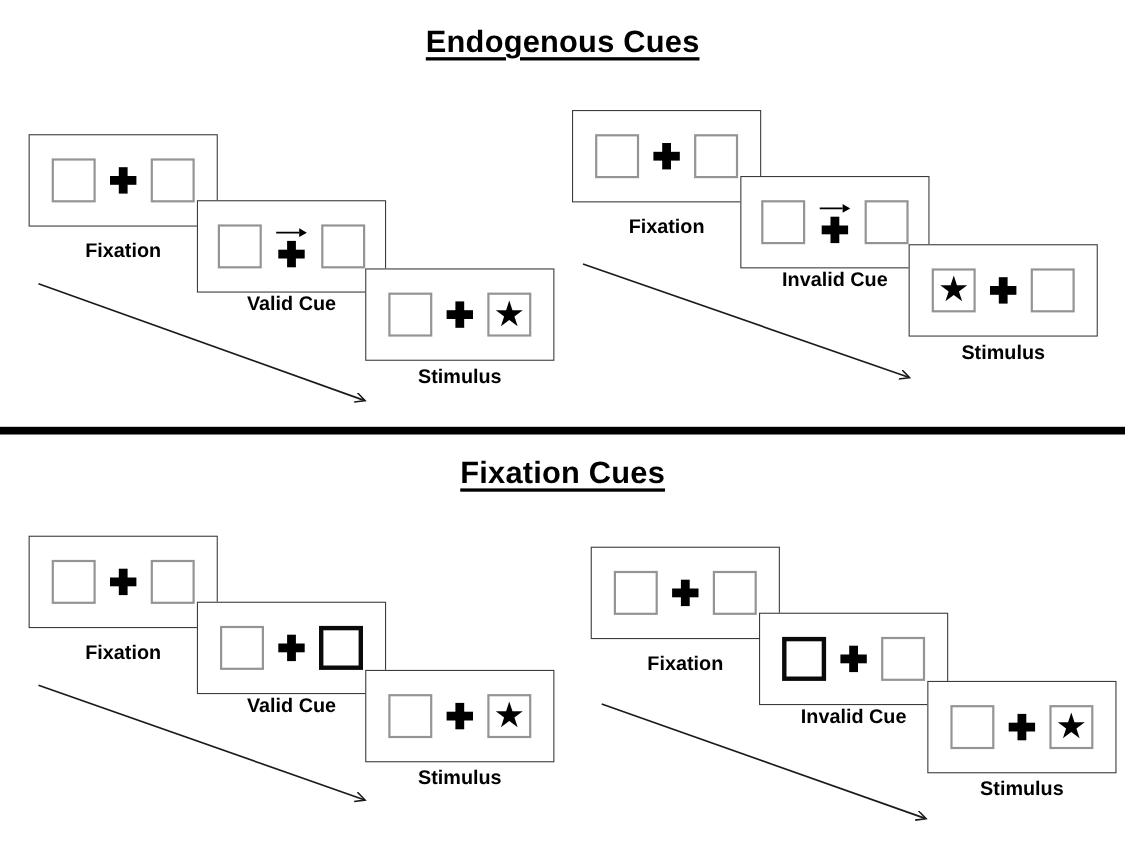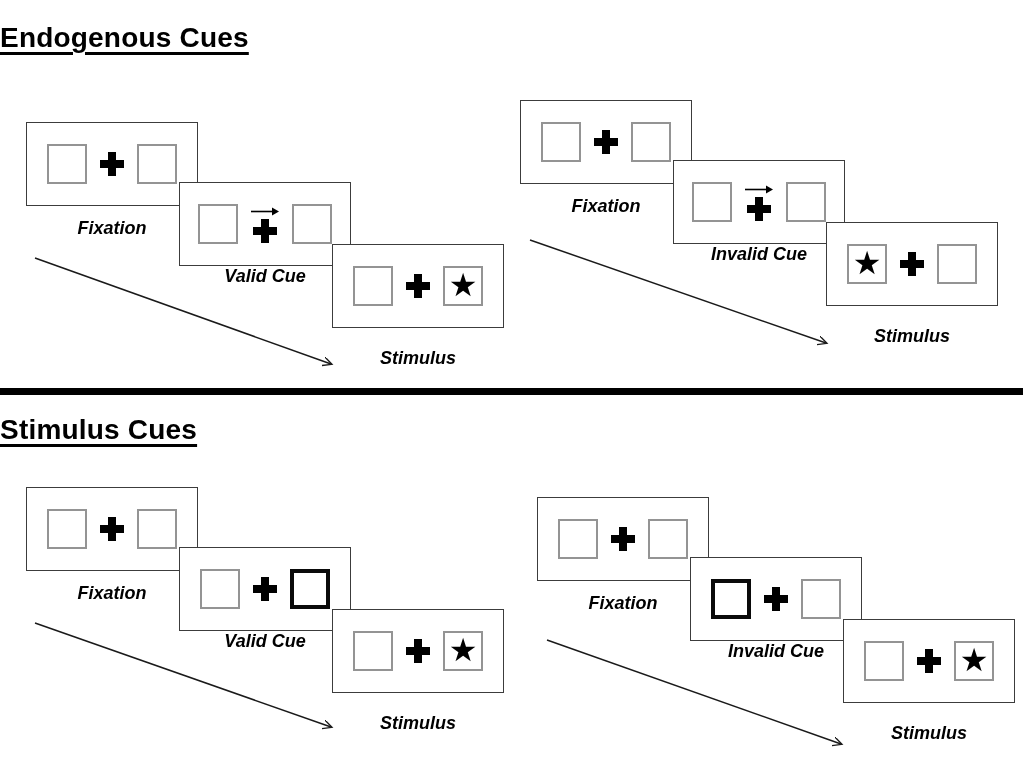--- a/index.html
+++ b/index.html
@@ -2,21 +2,21 @@
 <html><head>
 <meta charset="utf-8">
 <style>
   html,body{margin:0;padding:0;}
   body{
     width:1023px;height:767px;background:#ffffff;color:#000;
     font-family:"Liberation Sans", sans-serif;
     position:relative;overflow:hidden;
   }
   .title{
-    position:absolute;left:0;width:100%;
+    position:absolute;left:0;width:100%;text-align:center;
     font-size:28px;font-weight:700;letter-spacing:0.2px;
     text-decoration:underline;text-decoration-thickness:3px;text-underline-offset:5px;
   }
   #title-endo{top:22px;}
   #title-exo{top:414px;}
   .divider{position:absolute;top:388px;left:0;width:1023px;height:7px;background:#000;}
 
   .group{position:absolute;width:482px;height:262px;}
   #g-endo-valid{left:26px;top:122px;}
   #g-endo-invalid{left:520px;top:100px;}
@@ -27,25 +27,25 @@
     position:absolute;width:172px;height:84px;background:#fff;
     border:1.5px solid #3c3c3c;box-sizing:border-box;
     display:flex;align-items:center;justify-content:center;gap:13px;
   }
   .p1{left:0;top:0;z-index:1}
   .p2{left:153px;top:60px;z-index:2}
   .p3{left:306px;top:122px;z-index:3}
 
   .plabel{
     position:absolute;width:172px;text-align:center;
-    font-size:18px;font-weight:700;z-index:4;white-space:nowrap;font-style:italic;
+    font-size:18px;font-weight:700;z-index:4;white-space:nowrap;
   }
   .l1{left:0;top:96px}
   .l2{left:153px;top:144px}
-  .l3{left:306px;top:226px}
+  .l3{left:306px;top:210px}
 
   .sq{
     box-sizing:border-box;width:40px;height:40px;flex:none;
     border:2px solid #949494;background:#fff;
     display:flex;align-items:center;justify-content:center;
   }
   .sq.bold{border:4px solid #0a0a0a;}
 
   .mid{display:flex;flex-direction:column;align-items:center;justify-content:center;flex:none;}
   .cue-arrow{margin-bottom:3px;display:block;}
@@ -143,21 +143,21 @@
     <div class="mid">
         <span class="plus"></span>
       </div>
     <div class="sq"></div>
   </div>
   <div class="plabel l3">Stimulus</div>
 </div>
 
 <div class="divider"></div>
 
-<div class="title" id="title-exo">Stimulus Cues</div>
+<div class="title" id="title-exo">Fixation Cues</div>
 
 <div class="group" id="g-exo-valid">
   <svg class="arrow-svg" viewBox="0 0 482 262">
     <defs>
         <marker id="ah3" markerUnits="userSpaceOnUse" markerWidth="12" markerHeight="12" refX="8" refY="4.5" orient="auto">
           <path d="M0,0 L9,4.5 L0,9" fill="none" stroke="#1a1a1a" stroke-width="1.4"></path>
         </marker>
       </defs>
     <line x1="9" y1="136" x2="305" y2="240" stroke="#1a1a1a" stroke-width="1.5" marker-end="url(#ah3)"></line>
   </svg>

